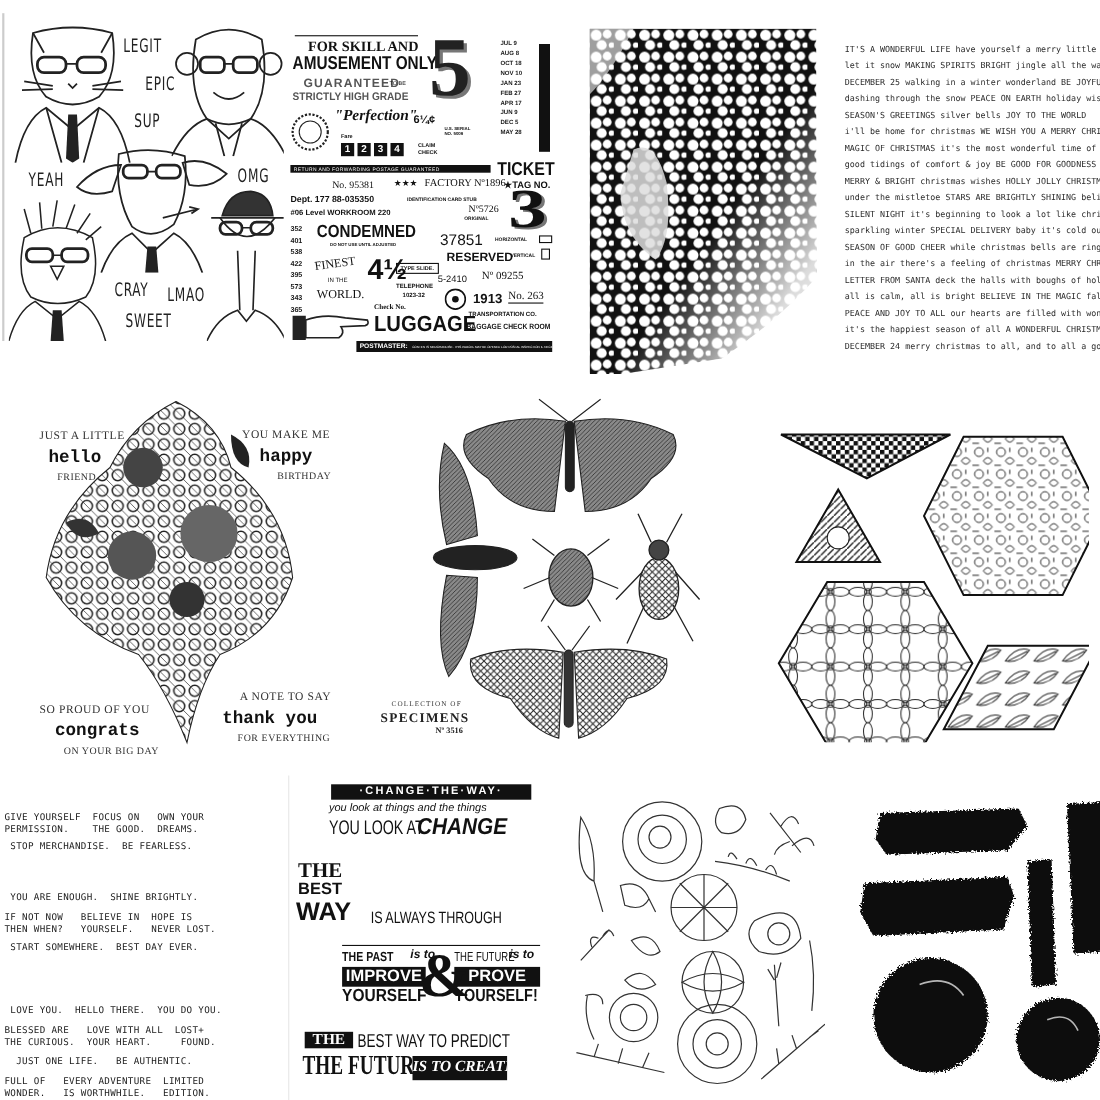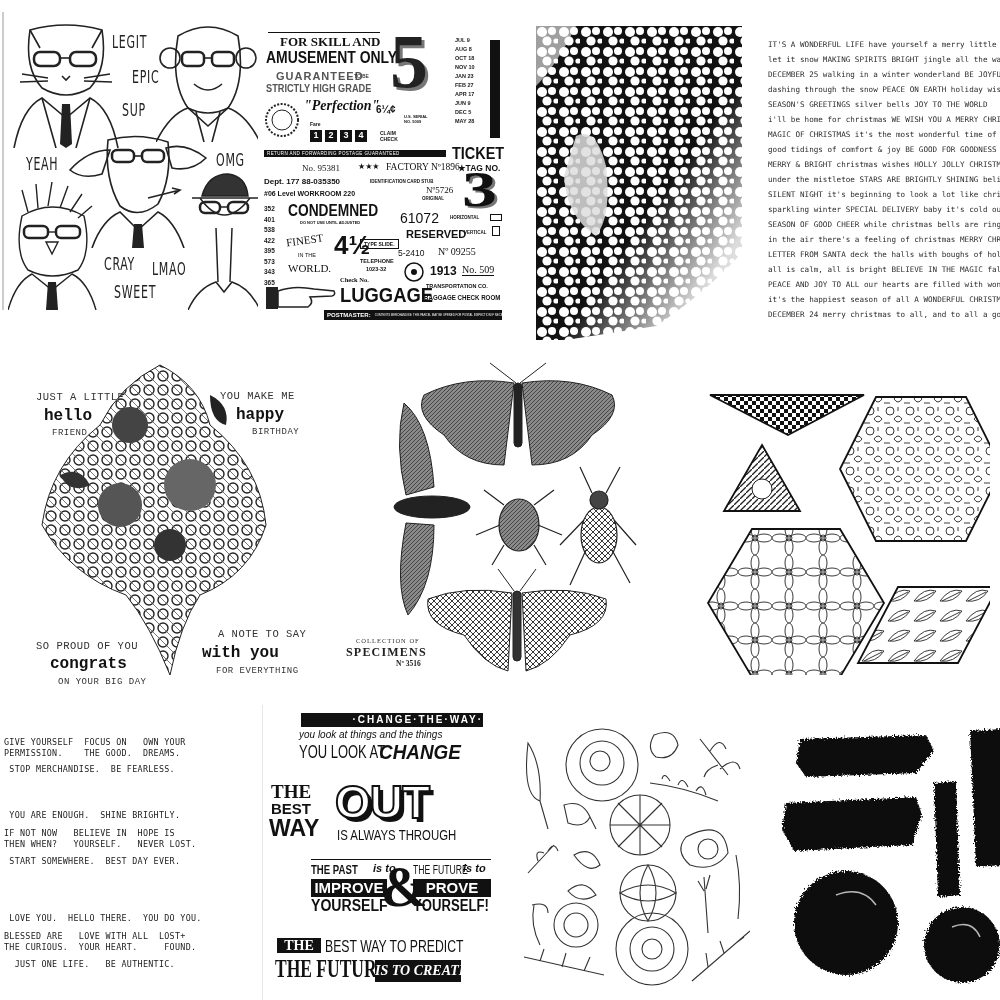--- a/index.html
+++ b/index.html
@@ -22,21 +22,21 @@
 
   
   #p-bubbles { left: 522px; top: 26px; width: 220px; height: 314px; }
 
   
   #p-xmas { left: 752px; top: 38px; width: 248px; height: 290px; }
   #p-xmas .line { position:absolute; left: 16px; font-size: 7.6px; white-space: nowrap; color:#2b2b2b; font-family: "DejaVu Sans Mono", monospace; letter-spacing: 0px; }
 
   
   #p-bouquet { left: 0; top: 355px; width: 320px; height: 335px; }
-  #p-bouquet .s { position:absolute; white-space:nowrap; color:#333; font-family:Liberation Mono, monospace; font-size:10.5px; letter-spacing:0.5px; }
+  #p-bouquet .s { position:absolute; white-space:nowrap; color:#333; font-family:Liberation Serif, serif; font-size:10.5px; letter-spacing:0.5px; }
   #p-bouquet .b { position:absolute; white-space:nowrap; color:#111; font-family:"Liberation Mono",monospace; font-weight:bold; font-size:16px; }
 
   
   #p-insects { left: 330px; top: 355px; width: 330px; height: 325px; }
 
   
   #p-geo { left: 690px; top: 385px; width: 300px; height: 290px; }
 
   
   #p-sent { left: 0; top: 731px; width: 258px; height: 285px; }
@@ -183,41 +183,41 @@
     <div>401</div>
     <div>538</div>
     <div>422</div>
     <div>395</div>
     <div>573</div>
     <div>343</div>
     <div>365</div>
   </div>
   <span class="t" style="left:26px;top:176px;font-size:16px;font-weight:bold;transform:scaleX(0.86);transform-origin:left">CONDEMNED</span>
   <span class="t" style="left:38px;top:194px;font-size:4px;font-weight:bold">DO NOT USE UNTIL ADJUSTED</span>
-  <span class="t" style="left:138px;top:184px;font-size:14px">61072</span>
+  <span class="t" style="left:138px;top:184px;font-size:14px">37851</span>
   <span class="t" style="left:188px;top:189px;font-size:4.5px;font-weight:bold">HORIZONTAL</span>
   <div class="abs" style="left:228px;top:188px;width:12px;height:7px;border:1px solid #111"></div>
   <span class="t" style="left:144px;top:202px;font-size:11px;font-weight:bold">RESERVED</span>
   <span class="t" style="left:202px;top:204px;font-size:4.5px;font-weight:bold">VERTICAL</span>
   <div class="abs" style="left:230px;top:200px;width:8px;height:10px;border:1px solid #111"></div>
   <span class="t serif" style="left:24px;top:208px;font-size:11px;transform:rotate(-8deg)">FINEST</span>
   <span class="t" style="left:36px;top:226px;font-size:5.5px">IN THE</span>
   <span class="t serif" style="left:26px;top:236px;font-size:11px">WORLD.</span>
   <span class="t" style="left:72px;top:204px;font-size:26px;font-weight:bold">4½</span>
   <span class="t" style="left:98px;top:213px;font-size:5px;font-weight:bold;border:1px solid #111;padding:1px 3px">TYPE SLIDE.</span>
   <span class="t" style="left:98px;top:232px;font-size:5.5px;font-weight:bold">TELEPHONE</span>
   <span class="t" style="left:104px;top:240px;font-size:5.5px;font-weight:bold">1023-32</span>
   <span class="t" style="left:136px;top:222px;font-size:8.5px">5-2410</span>
   <span class="t serif" style="left:176px;top:220px;font-size:10px">Nº 09255</span>
   <svg class="abs" style="left:142px;top:236px" width="20" height="20">
       <circle cx="10" cy="10" r="9" fill="none" stroke="#111" stroke-width="1.5"></circle>
       <circle cx="10" cy="10" r="3" fill="#111"></circle>
     </svg>
   <span class="t" style="left:168px;top:238px;font-size:12px;font-weight:bold">1913</span>
-  <span class="t serif" style="left:200px;top:238px;font-size:10px;border-bottom:1px solid #111">No. 509</span>
+  <span class="t serif" style="left:200px;top:238px;font-size:10px;border-bottom:1px solid #111">No. 263</span>
   <span class="t serif" style="left:78px;top:250px;font-size:6.5px;font-weight:bold">Check No.</span>
   <span class="t" style="left:164px;top:257px;font-size:5.5px;font-weight:bold">TRANSPORTATION CO.</span>
   <svg class="abs" style="left:2px;top:255px" width="72" height="30">
       <path d="M2 6 H14 V28 H2Z" fill="#222"></path>
       <path d="M14 10 Q30 4 50 8 L70 10 Q72 14 68 15 L46 16 Q50 22 44 26 H14Z" fill="none" stroke="#222" stroke-width="1.5"></path>
     </svg>
   <span class="t" style="left:78px;top:258px;font-size:20px;font-weight:bold;transform:scaleX(0.92);transform-origin:left">LUGGAGE</span>
   <span class="t" style="left:162px;top:268px;font-size:7px;font-weight:bold;transform:scaleX(0.88);transform-origin:left">BAGGAGE CHECK ROOM</span>
   <div class="barblk" style="left:62px;top:284px;width:178px;height:10px;display:flex;align-items:center;padding-left:3px;gap:4px">
     <span style="font-size:6px;font-weight:bold">POSTMASTER:</span>
@@ -291,21 +291,21 @@
   <span class="s" style="left:36px;top:36px">JUST A LITTLE</span>
   <span class="b" style="left:44px;top:52px">hello</span>
   <span class="s" style="left:52px;top:73px;font-size:9px">FRIEND</span>
   <span class="s" style="left:220px;top:35px">YOU MAKE ME</span>
   <span class="b" style="left:236px;top:51px">happy</span>
   <span class="s" style="left:252px;top:72px;font-size:9px">BIRTHDAY</span>
   <span class="s" style="left:36px;top:285px">SO PROUD OF YOU</span>
   <span class="b" style="left:50px;top:300px">congrats</span>
   <span class="s" style="left:58px;top:322px;font-size:9px">ON YOUR BIG DAY</span>
   <span class="s" style="left:218px;top:273px">A NOTE TO SAY</span>
-  <span class="b" style="left:202px;top:289px">with you</span>
+  <span class="b" style="left:202px;top:289px">thank you</span>
   <span class="s" style="left:216px;top:311px;font-size:9px">FOR EVERYTHING</span>
 </div>
 
 <div class="panel" id="p-insects">
   <svg width="330" height="325" viewBox="0 0 330 325">
     <defs>
       <pattern id="hatch" width="4" height="4" patternUnits="userSpaceOnUse">
         <rect width="4" height="4" fill="#8a8a8a"></rect>
         <path d="M0 4 L4 0" stroke="#333" stroke-width="0.8"></path>
       </pattern>
@@ -400,31 +400,32 @@
 PERMISSION.    THE GOOD.  DREAMS.</div>
   <div class="row hand" style="top:33px"> STOP MERCHANDISE.  BE FEARLESS.</div>
   <div class="row hand" style="top:79px"> YOU ARE ENOUGH.  SHINE BRIGHTLY.</div>
   <div class="row hand" style="top:97px">IF NOT NOW   BELIEVE IN  HOPE IS
 THEN WHEN?   YOURSELF.   NEVER LOST.</div>
   <div class="row hand" style="top:125px"> START SOMEWHERE.  BEST DAY EVER.</div>
   <div class="row hand" style="top:182px"> LOVE YOU.  HELLO THERE.  YOU DO YOU.</div>
   <div class="row hand" style="top:200px">BLESSED ARE   LOVE WITH ALL  LOST+
 THE CURIOUS.  YOUR HEART.     FOUND.</div>
   <div class="row hand" style="top:228px">  JUST ONE LIFE.   BE AUTHENTIC.</div>
+  <div class="row hand" style="top:246px">FULL OF   EVERY ADVENTURE  LIMITED
+WONDER.   IS WORTHWHILE.   EDITION.</div>
 </div>
 
 <div class="panel" id="p-typo">
-  <div class="barblk" style="left:38px;top:8px;width:182px;height:14px;font-size:10px;line-height:14px;text-align:right;letter-spacing:2px;font-weight:bold">·CHANGE·THE·WAY·</div>
+  <div class="barblk" style="left:38px;top:8px;width:182px;height:14px;font-size:10px;line-height:14px;text-align:center;letter-spacing:2px;font-weight:bold">·CHANGE·THE·WAY·</div>
   <span class="t" style="left:36px;top:24px;font-size:10px;font-style:italic;font-weight:normal">you look at things and the things</span>
   <span class="t" style="left:36px;top:37px;font-size:18px;transform:scaleX(0.72);transform-origin:left">YOU LOOK AT</span>
   <span class="t" style="left:116px;top:35px;font-size:21px;font-weight:bold;font-style:italic;transform:scaleX(0.9);transform-origin:left">CHANGE</span>
   <span class="t serif" style="left:8px;top:76px;font-size:19px;font-weight:bold">THE</span>
   <span class="t" style="left:8px;top:95px;font-size:15px;font-weight:bold">BEST</span>
   <span class="t" style="left:6px;top:110px;font-size:23px;font-weight:bold">WAY</span>
-  <span class="t" style="left:72px;top:70px;font-size:46px;font-weight:bold;letter-spacing:-1px;text-shadow:4px 4px 0 #111;-webkit-text-stroke:2px #111;color:#fff">OUT</span>
   <span class="t" style="left:74px;top:121px;font-size:15px;transform:scaleX(0.76);transform-origin:left">IS ALWAYS THROUGH</span>
   <div class="abs" style="left:48px;top:154px;width:180px;border-top:1px solid #111"></div>
   <span class="t" style="left:48px;top:158px;font-size:12px;font-weight:bold;transform:scaleX(0.8);transform-origin:left">THE PAST</span>
   <span class="t" style="left:110px;top:157px;font-size:11px;font-style:italic;font-weight:bold">is to</span>
   <span class="t" style="left:150px;top:158px;font-size:12px;transform:scaleX(0.72);transform-origin:left">THE FUTURE</span>
   <span class="t" style="left:200px;top:157px;font-size:11px;font-style:italic;font-weight:bold">is to</span>
   <div class="barblk" style="left:48px;top:174px;width:76px;height:18px;font-size:15px;line-height:18px;text-align:center;font-weight:bold">IMPROVE</div>
   <div class="barblk" style="left:150px;top:174px;width:78px;height:18px;font-size:15px;line-height:18px;text-align:center;font-weight:bold">PROVE</div>
   <span class="t" style="left:48px;top:192px;font-size:16px;font-weight:bold;transform:scaleX(0.88);transform-origin:left">YOURSELF</span>
   <span class="t" style="left:150px;top:192px;font-size:16px;font-weight:bold;transform:scaleX(0.82);transform-origin:left">YOURSELF!</span>

